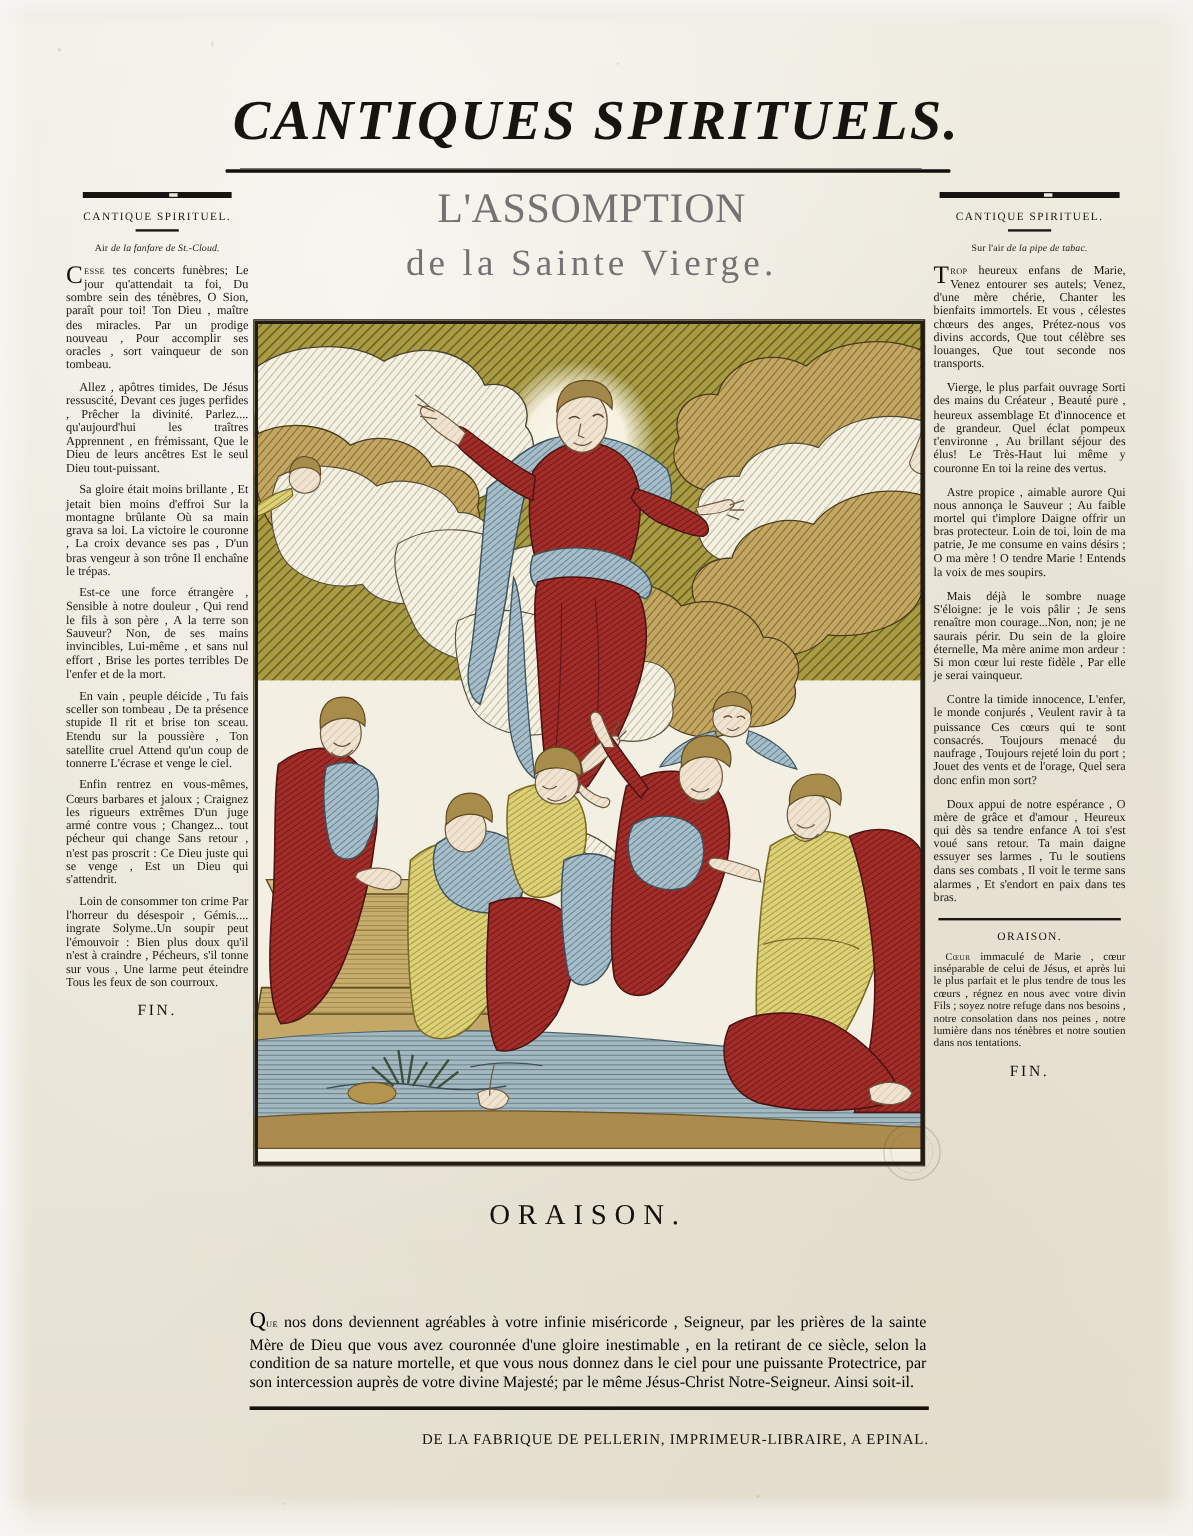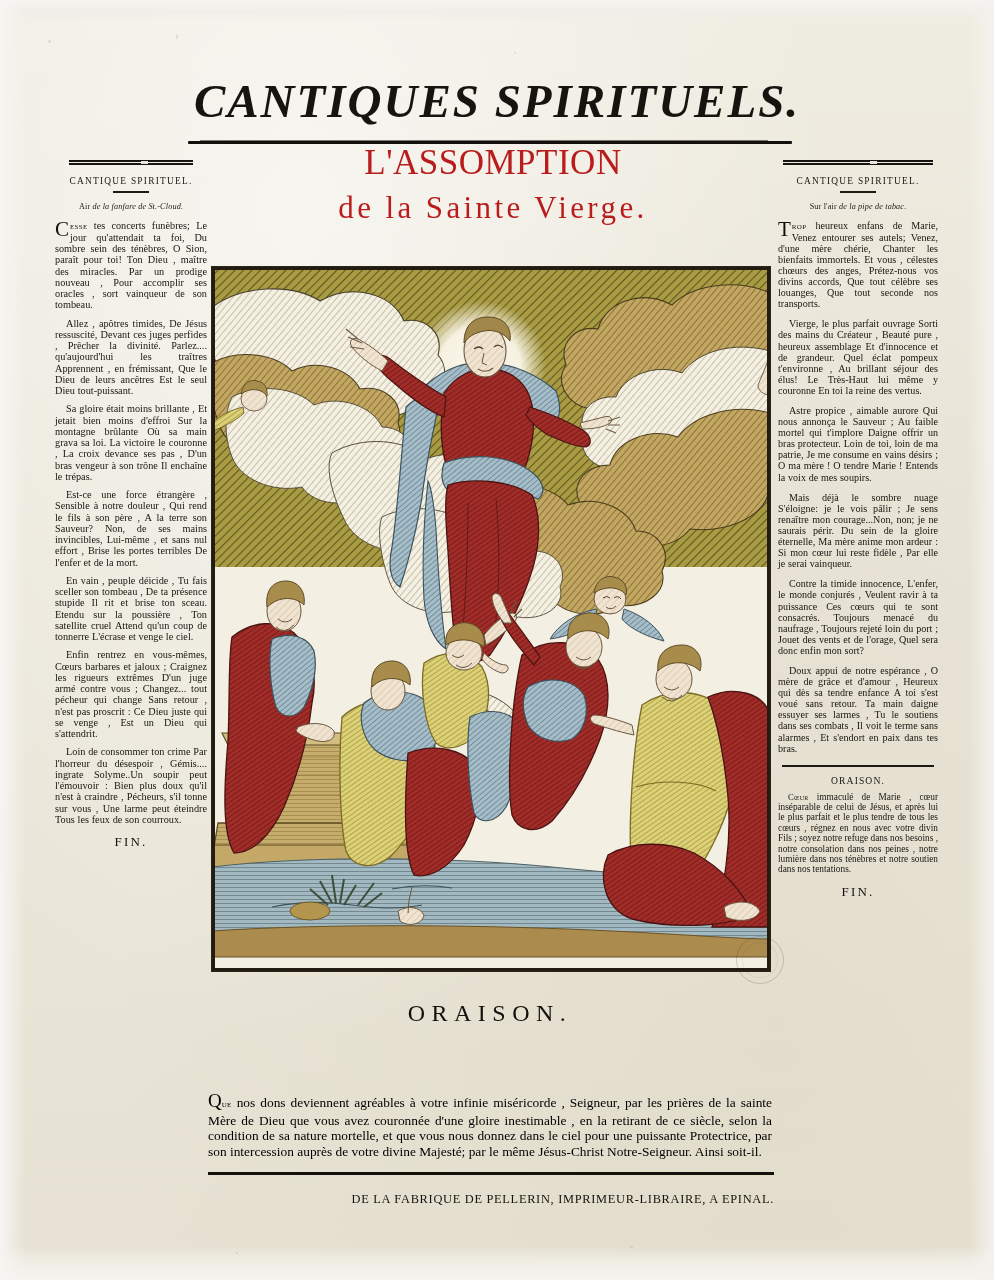--- a/index.html
+++ b/index.html
@@ -43,21 +43,21 @@
   }
   .rule-main{
     position:absolute;left:188px;top:141px;width:604px;height:3px;
     background:#120f0c;border-radius:1px;
   }
   .rule-main:after{
     content:"";position:absolute;left:2%;right:4%;top:-1px;height:1px;background:#2a241d;opacity:.6;
   }
 
   .subtitle{
-    position:absolute;left:210px;top:142px;width:566px;text-align:center;color:#b91c1c;
+    position:absolute;left:210px;top:153px;width:566px;text-align:center;color:#737373;
   }
   .subtitle .l1{font-size:35px;font-weight:400;letter-spacing:.5px;line-height:1.18;}
   .subtitle .l2{font-size:31px;font-weight:400;letter-spacing:3.4px;line-height:1.2;margin-top:6px;}
 
   
   .col{position:absolute;width:152px;top:160px;color:#1d1a15;}
   .col.left{left:55px;}
   .col.right{left:778px;width:160px;}
 
   .orn-rule{

